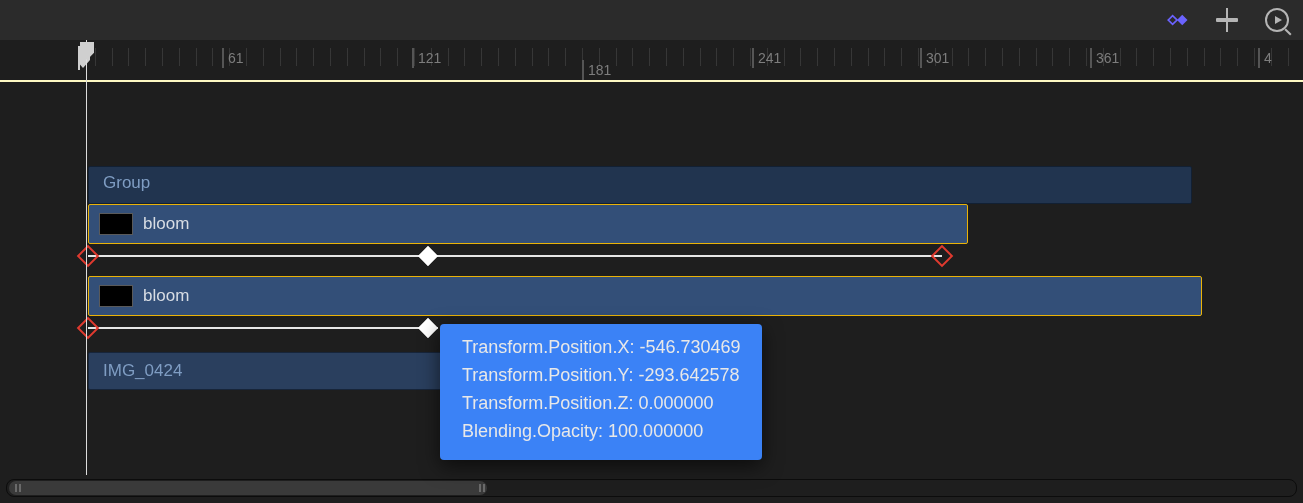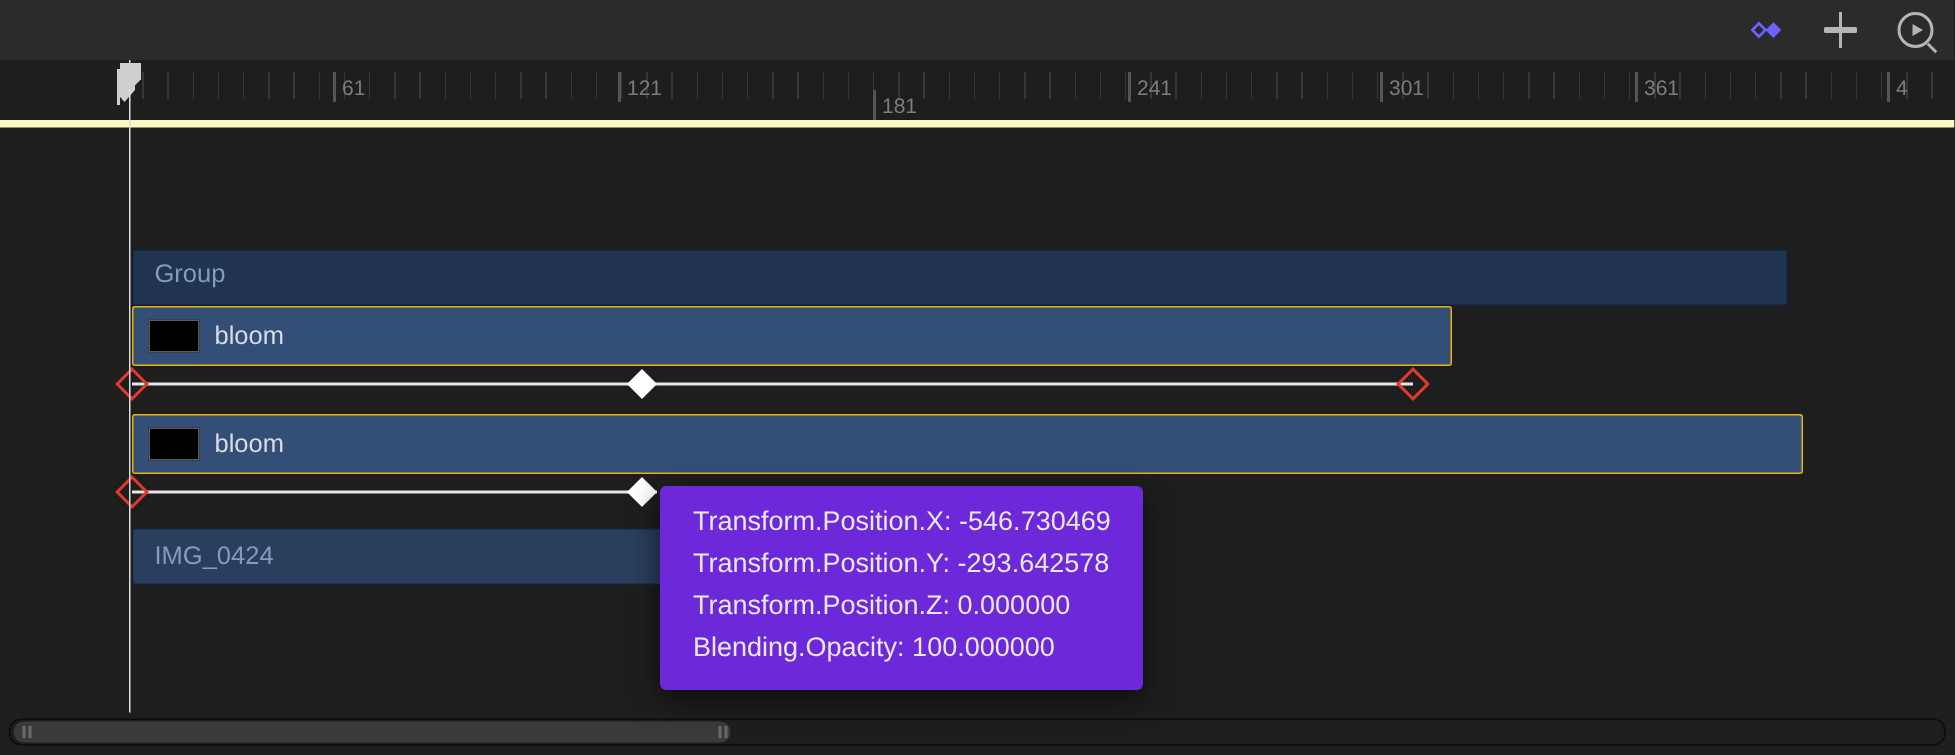--- a/index.html
+++ b/index.html
@@ -41,21 +41,21 @@
   }
   .play-search-icon::after { content: ""; position: absolute; width: 8px; height: 2px; background: #b5b5b5; bottom: -3px; right: -5px; transform: rotate(45deg); }
   .play-tri { width: 0; height: 0; border-left: 7px solid #b5b5b5; border-top: 4px solid transparent; border-bottom: 4px solid transparent; margin-left: 2px;}
 
   
   .ruler {
     position: absolute;
     top: 40px; left: 0; right: 0;
     height: 40px;
     background: #1e1e1e;
-    border-bottom: 5px solid #fef9c3;
+    border-bottom: 2px solid #fef9c3;
   }
   .ruler-inner {
     position: absolute;
     top: 0; bottom: 0;
     left: 78px;
     right: 0;
     overflow: hidden;
   }
   .tick-label {
     position: absolute;
@@ -179,21 +179,21 @@
     top: 2px;
     left: -7px;
     width: 14px; height: 18px;
     background: #cfcfcf;
     clip-path: polygon(0% 0%, 100% 0%, 100% 60%, 50% 100%, 0% 60%);
   }
 
   
   .tooltip {
     position: absolute;
-    background: #6d28d9;
+    background: #3b82f6;
     color: #e8e8e8;
     font-size: 18px;
     line-height: 1.55;
     padding: 10px 22px 14px 22px;
     border-radius: 4px;
     box-shadow: 0 6px 20px rgba(0,0,0,0.6);
     z-index: 100;
   }
   .tooltip div { white-space: nowrap; }
 

